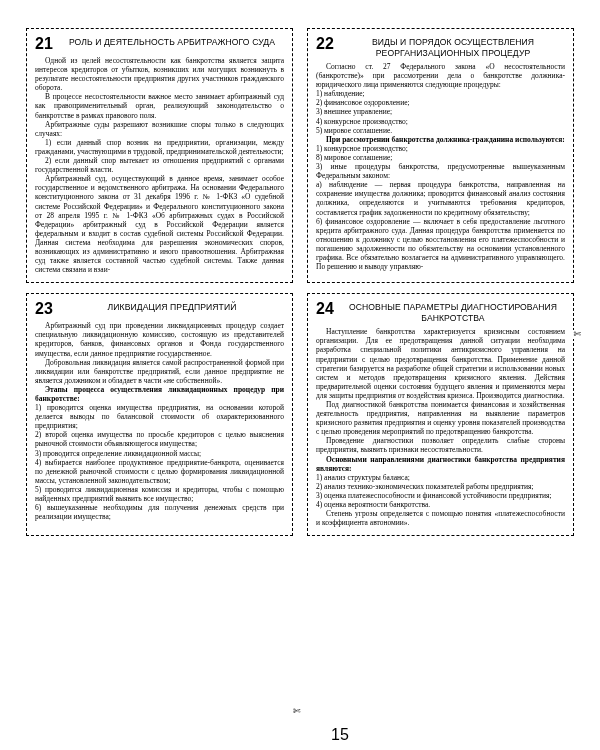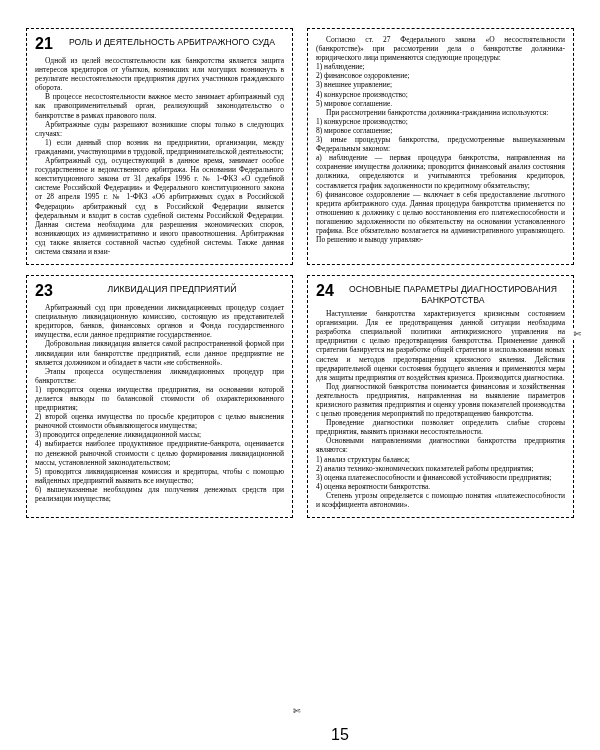--- a/index.html
+++ b/index.html
@@ -68,21 +68,21 @@
     -webkit-hyphens: auto;
   }
   .body p {
     margin: 0 0 0 0;
     text-indent: 10px;
   }
   .body p.noind {
     text-indent: 0;
   }
   .b {
-    font-weight: normal;
+    font-weight: bold;
   }
   .scissor {
     position: absolute;
     font-size: 9px;
     line-height: 9px;
     background: #fff;
     padding: 0 1px;
   }
   .sc-right-top { right: 18px; top: 330px; }
   .sc-bottom { left: 292px; bottom: 34px; }
@@ -106,25 +106,30 @@
     <div class="card">
       <div class="card-head">
         <div class="num">21</div>
         <div class="title">Роль и деятельность арбитражного суда</div>
       </div>
       <div class="body">
         <p>Одной из целей несостоятельности как банкротства является защита интересов кредиторов от убытков, возникших или могущих возникнуть в результате несостоятельности предприятия других участников гражданского оборота.</p>
         <p>В процессе несостоятельности важное место занимает арбитражный суд как правоприменительный орган, реализующий законодательство о банкротстве в рамках правового поля.</p>
         <p>Арбитражные суды разрешают возникшие споры только в следующих случаях:</p>
         <p>1) если данный спор возник на предприятии, организации, между гражданами, участвующими в трудовой, предпринимательской деятельности;</p>
+        <p>2) если данный спор вытекает из отношения предприятий с органами государственной власти.</p>
         <p>Арбитражный суд, осуществующий в данное время, занимает особое государственное и ведомственного арбитража. На основании Федерального конституционного закона от 31 декабря 1996 г. № 1-ФКЗ «О судебной системе Российской Федерации» и Федерального конституционного закона от 28 апреля 1995 г. № 1-ФКЗ «Об арбитражных судах в Российской Федерации» арбитражный суд в Российской Федерации является федеральным и входит в состав судебной системы Российской Федерации. Данная система необходима для разрешения экономических споров, возникающих из административно и иного правоотношения. Арбитражная суд также является составной частью судебной системы. Также данная система связана и взаи-</p>
       </div>
     </div>
 
     <div class="card">
+      <div class="card-head">
+        <div class="num">22</div>
+        <div class="title">Виды и порядок осуществления реорганизационных процедур</div>
+      </div>
       <div class="body">
         <p>Согласно ст. 27 Федерального закона «О несостоятельности (банкротстве)» при рассмотрении дела о банкротстве должника-юридического лица применяются следующие процедуры:</p>
         <p class="noind">1) наблюдение;</p>
         <p class="noind">2) финансовое оздоровление;</p>
         <p class="noind">3) внешнее управление;</p>
         <p class="noind">4) конкурсное производство;</p>
         <p class="noind">5) мировое соглашение.</p>
         <p class="b" style="text-indent:10px;">При рассмотрении банкротства должника-гражданина используются:</p>
         <p class="noind">1) конкурсное производство;</p>
         <p class="noind">8) мировое соглашение;</p>

